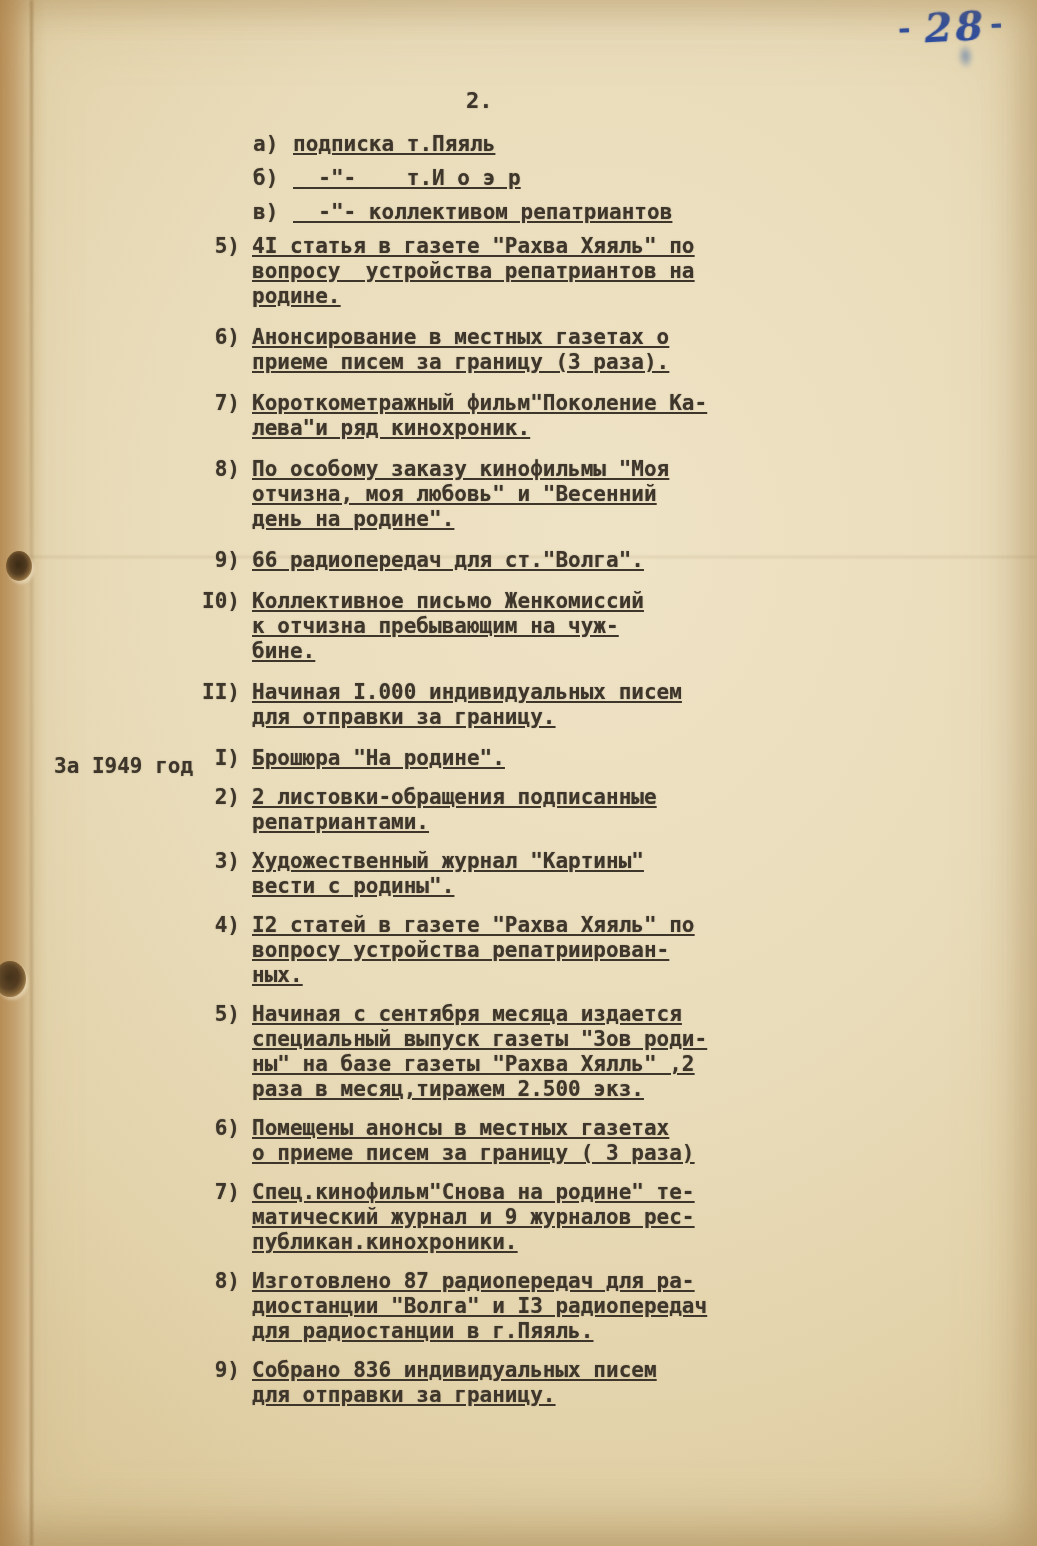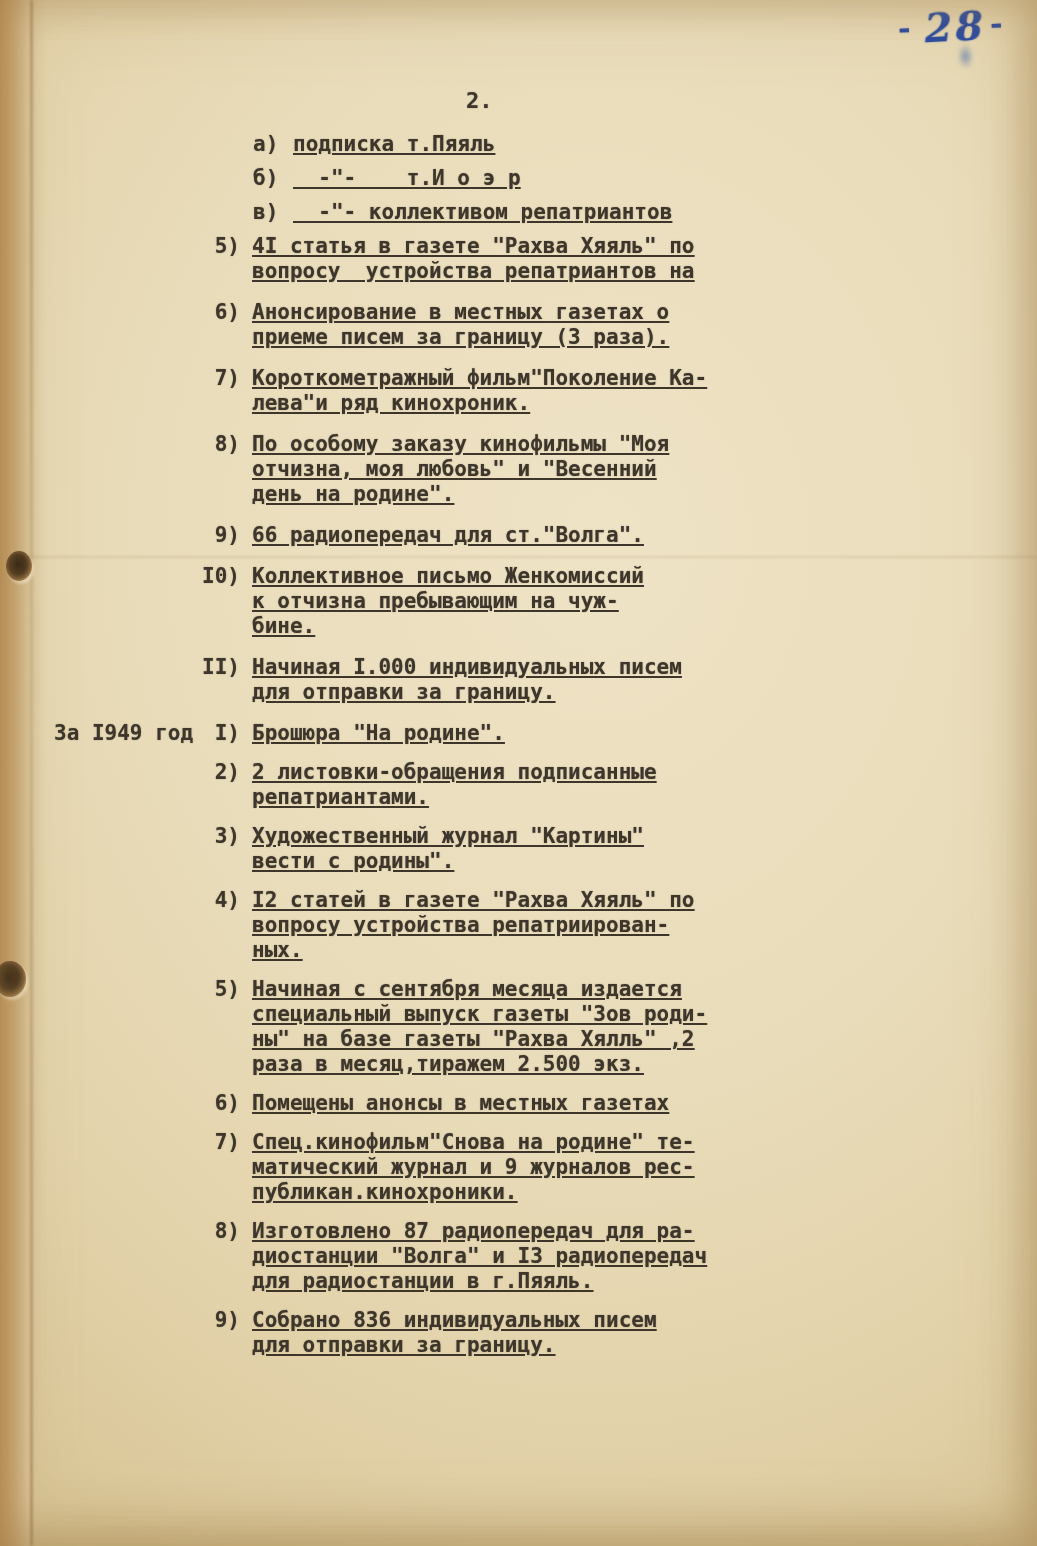--- a/index.html
+++ b/index.html
@@ -79,21 +79,21 @@
 
   .letters{margin-left:253px;margin-bottom:8px;}
   .letters .item{margin-bottom:9px;}
   .letters .marker{flex:0 0 28px;text-align:left;}
 
   .nums{margin-left:196px;}
   .nums .item{margin-bottom:16px;}
 
   .sec49{margin-top:12px;position:relative;}
   .sec49 .item{margin-bottom:14px;}
-  .sec-label{position:absolute;left:-142px;top:0;white-space:pre;}
+  .sec-label{position:absolute;left:-142px;top:8px;white-space:pre;}
 </style>
 </head>
 <body>
 
 <div class="page">
   <div class="left-edge"></div>
   <div class="crease-v"></div>
   <div class="crease-h"></div>
   <div class="punch-hole hole-1"></div>
   <div class="punch-hole hole-2"></div>
@@ -127,20 +127,21 @@
             <div class="line">  -"- коллективом репатриантов</div>
           </div>
         </div>
       </div>
     <div id="items-1948" class="items nums">
         <div class="item">
           <span class="marker">5)</span>
           <div class="text">
             <div class="line">4I статья в газете "Рахва Хяяль" по</div>
             <div class="line">вопросу  устройства репатриантов на</div>
+            <div class="line">родине.</div>
           </div>
         </div>
         <div class="item">
           <span class="marker">6)</span>
           <div class="text">
             <div class="line">Анонсирование в местных газетах о</div>
             <div class="line">приеме писем за границу (3 раза).</div>
           </div>
         </div>
         <div class="item">
@@ -216,20 +217,21 @@
             <div class="line">Начиная с сентября месяца издается</div>
             <div class="line">специальный выпуск газеты "Зов роди-</div>
             <div class="line">ны" на базе газеты "Рахва Хялль" ,2</div>
             <div class="line">раза в месяц,тиражем 2.500 экз.</div>
           </div>
         </div>
         <div class="item">
           <span class="marker">6)</span>
           <div class="text">
             <div class="line">Помещены анонсы в местных газетах</div>
+            <div class="line">о приеме писем за границу ( 3 раза)</div>
           </div>
         </div>
         <div class="item">
           <span class="marker">7)</span>
           <div class="text">
             <div class="line">Спец.кинофильм"Снова на родине" те-</div>
             <div class="line">матический журнал и 9 журналов рес-</div>
             <div class="line">публикан.кинохроники.</div>
           </div>
         </div>

